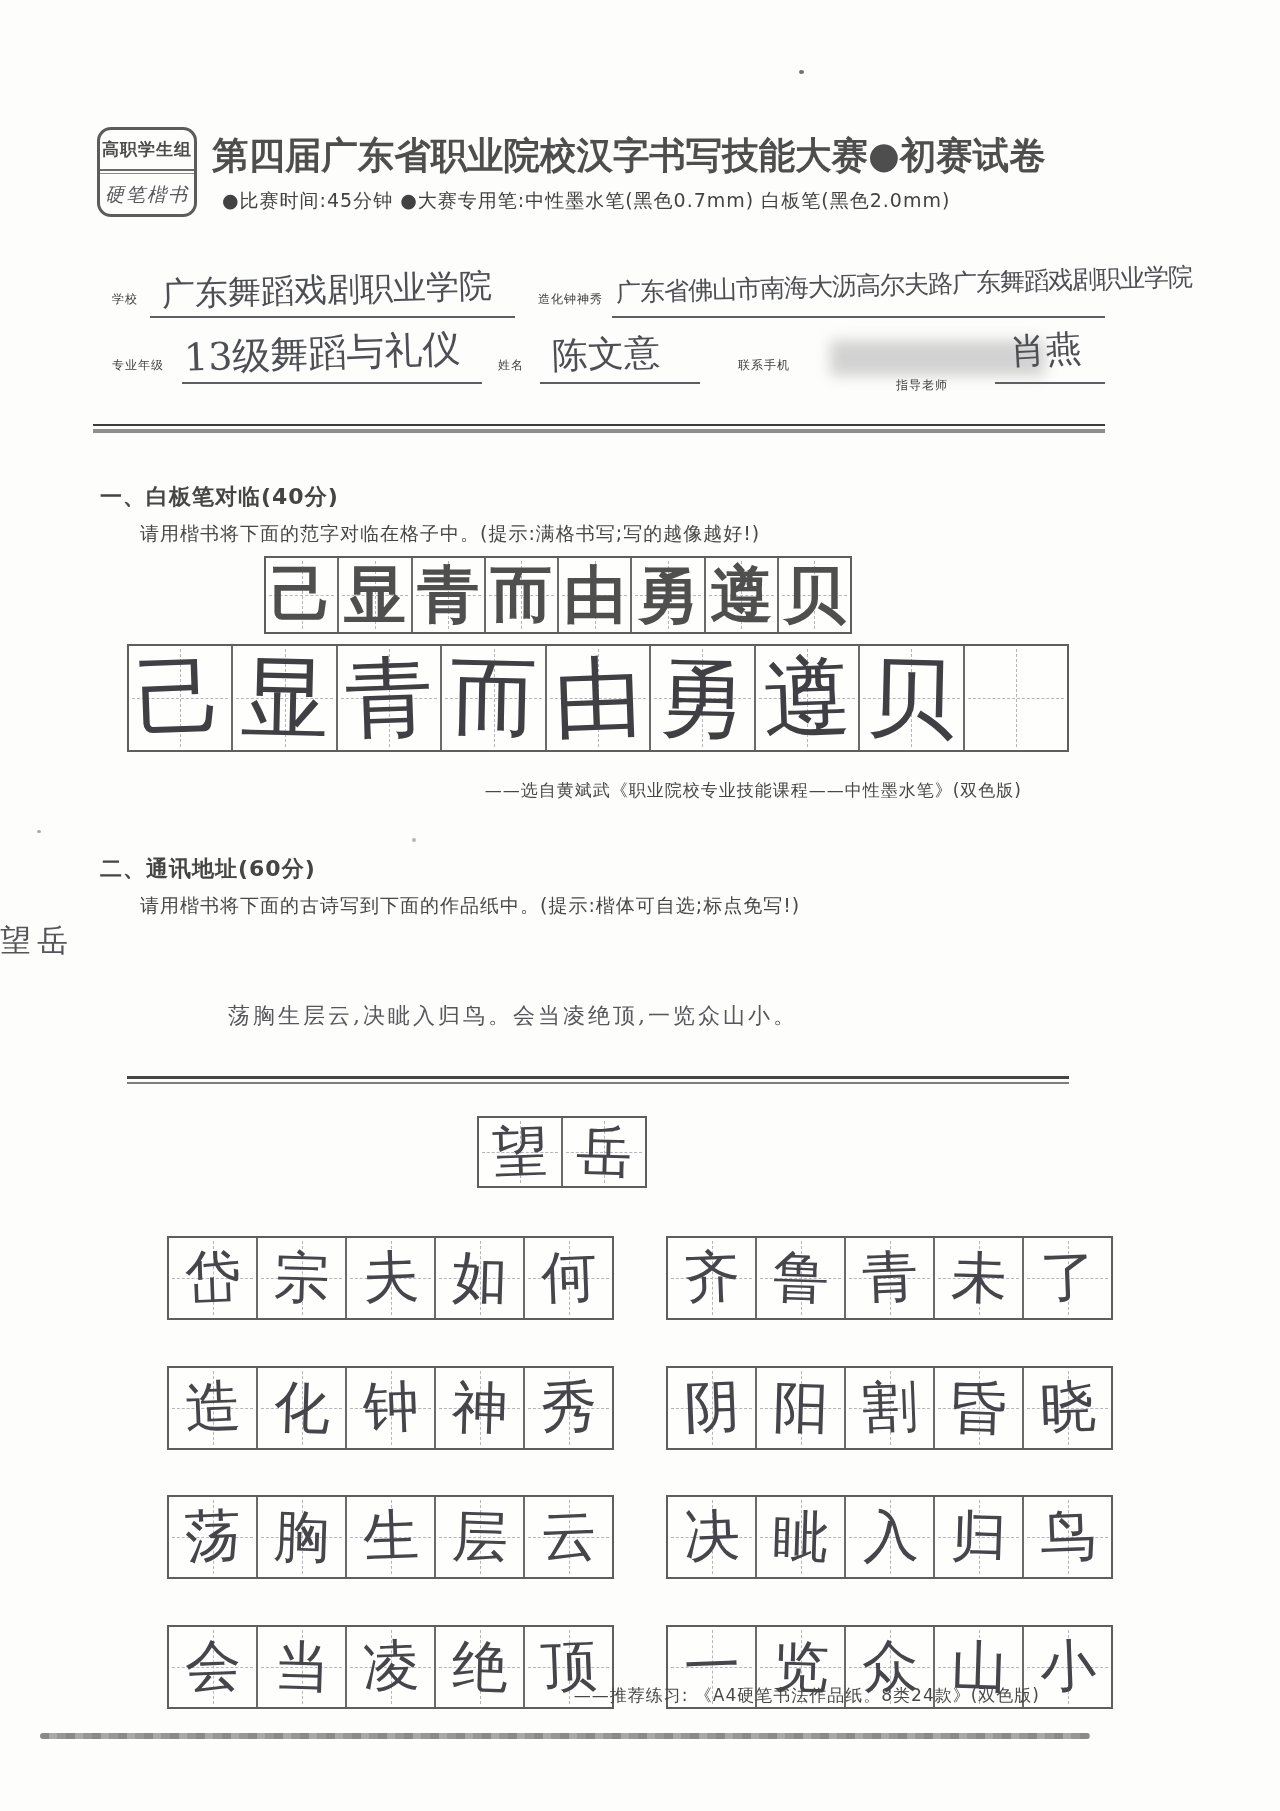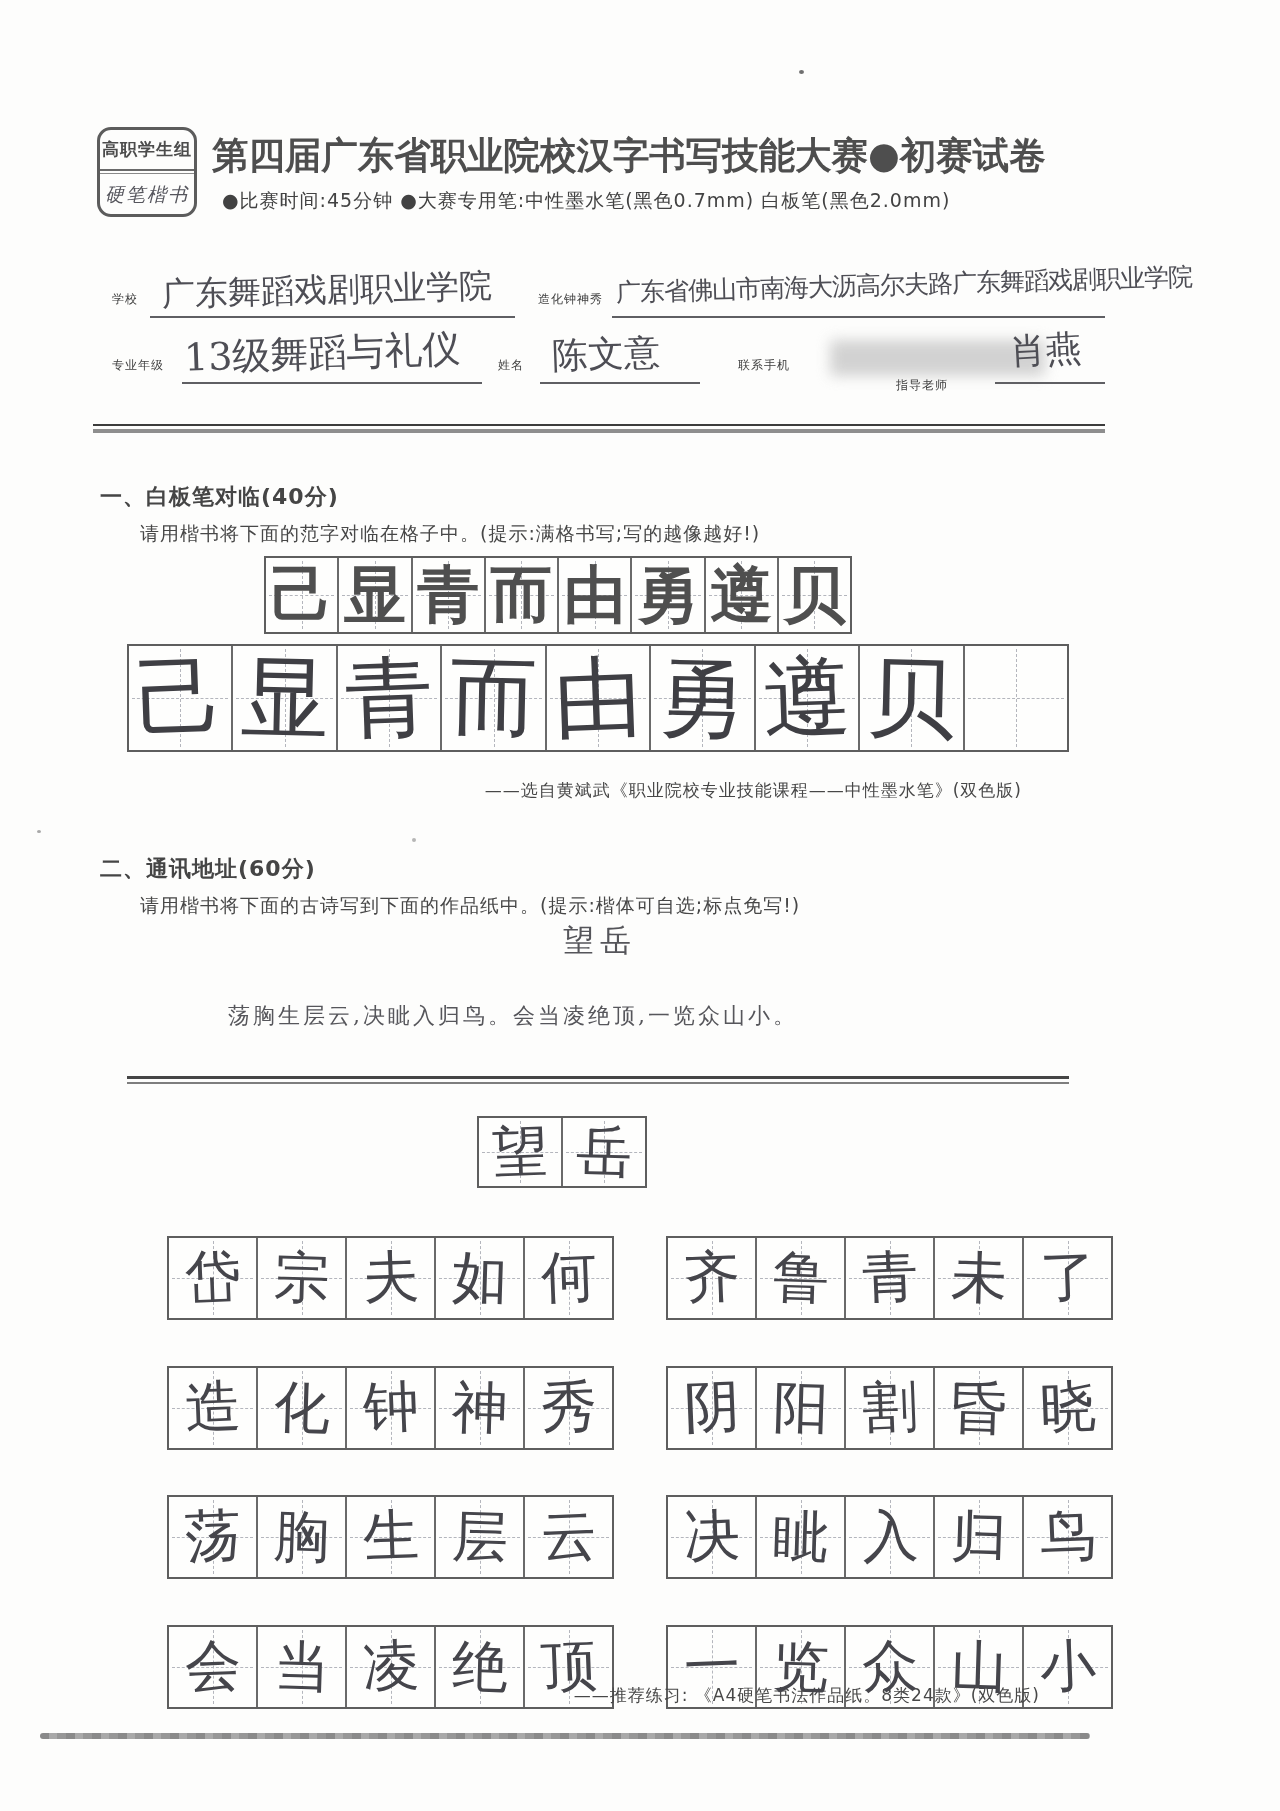--- a/index.html
+++ b/index.html
@@ -76,21 +76,21 @@
   .practice-grid{left:127px;top:644px;width:942px;height:108px;}
   .practice-grid .cell span{
     font-family:"DejaVu Serif",serif;font-size:88px;color:#3f3f44;
   }
   .practice-grid .cell:nth-child(odd) span{transform:rotate(-2deg);}
   .practice-grid .cell:nth-child(even) span{transform:rotate(1.3deg);}
 
   .attribution{left:300px;top:779px;width:722px;text-align:right;
     font-size:17px;color:#474747;letter-spacing:1px;white-space:nowrap;}
 
-  .poem-title{left:0;top:920px;width:1200px;text-align:center;
+  .poem-title{left:0;top:920px;width:1200px;
     font-family:"DejaVu Serif",serif;font-size:31px;color:#55555a;letter-spacing:6px;}
   .poem-line{font-family:"DejaVu Serif",serif;font-size:22px;color:#56565b;
     letter-spacing:3px;white-space:nowrap;}
 
   .ws-rule{left:127px;width:942px;height:8px;box-sizing:border-box;
     border-top:3px solid #454545;border-bottom:2px solid #7e7e7e;}
 
   .title-grid{left:477px;top:1116px;width:170px;height:72px;gap:0;}
   .title-grid .cell span,
   .work-grid .cell span{

